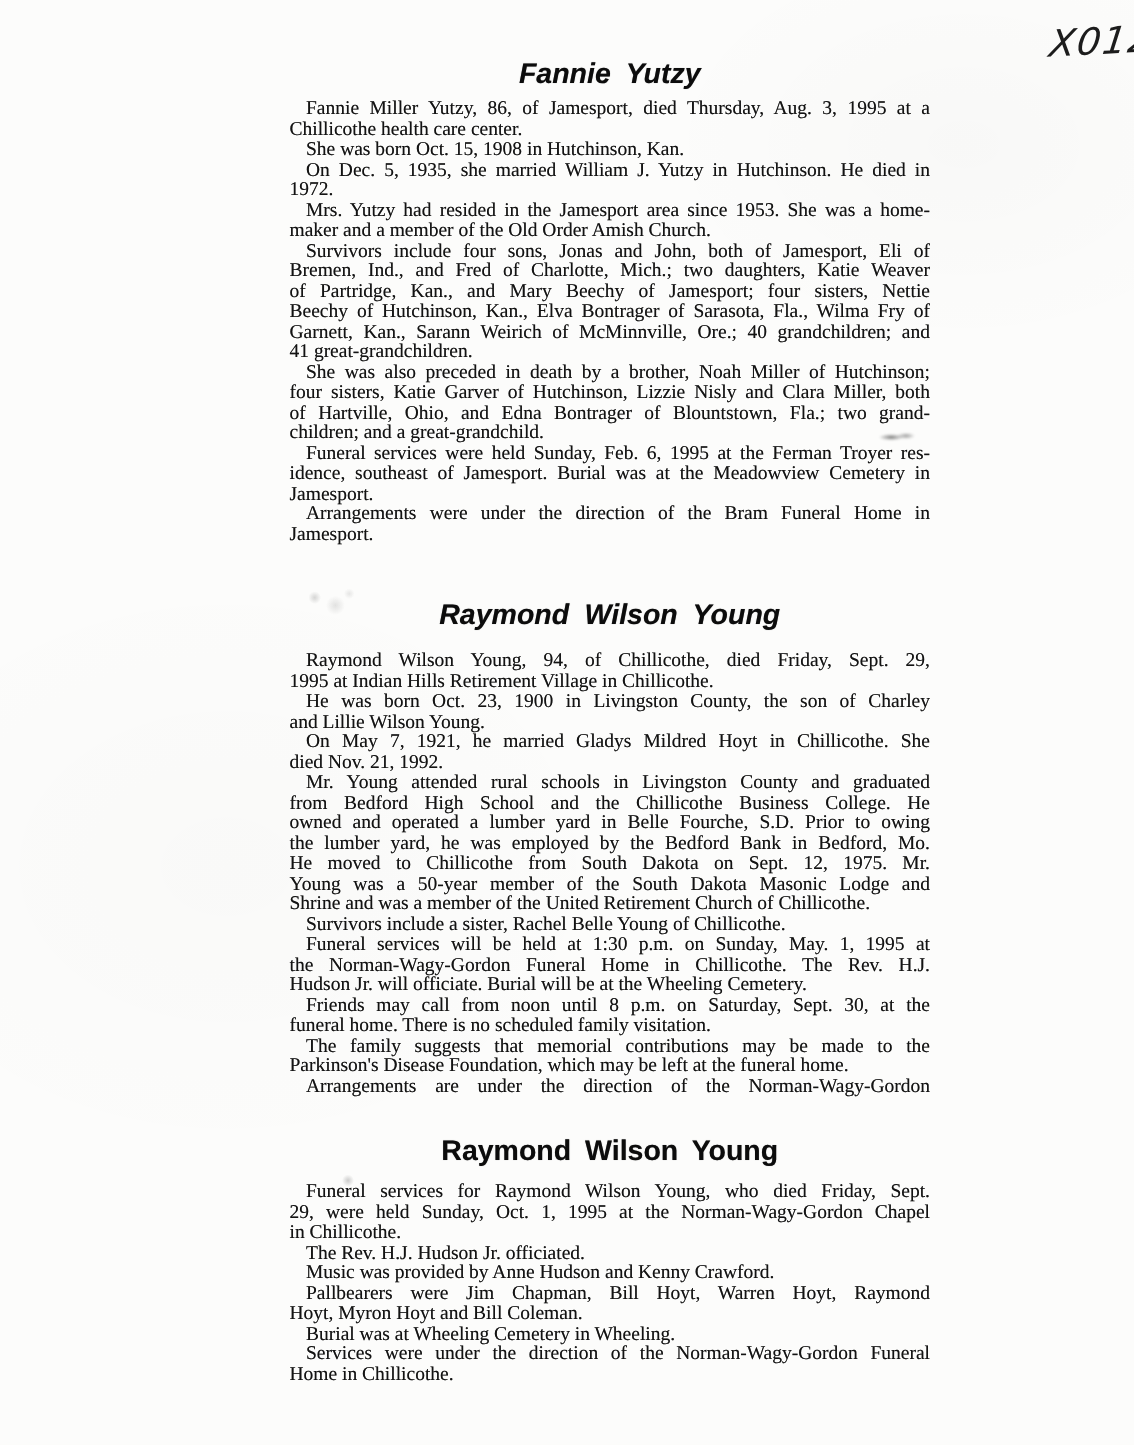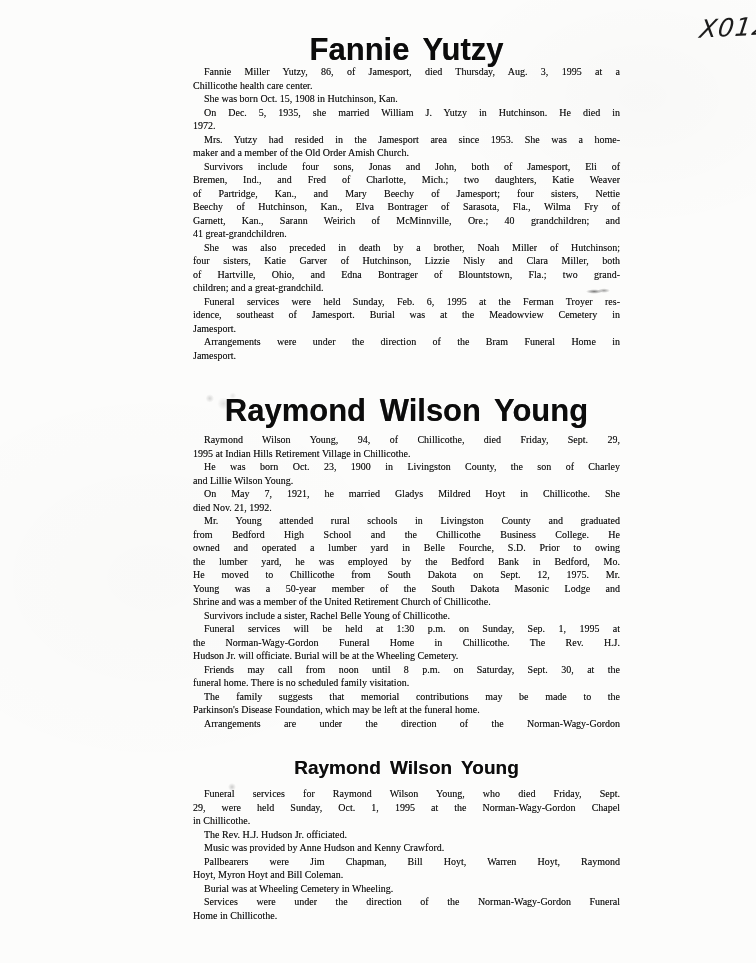--- a/index.html
+++ b/index.html
@@ -28,40 +28,41 @@
   .obit-title {
     font-family: "Liberation Sans", "DejaVu Sans", sans-serif;
     font-weight: bold;
     color: #0c0c0c;
     text-align: center;
     margin: 0;
     letter-spacing: 0px;
     text-shadow: 0 0 0.5px rgba(0,0,0,0.55);
   }
   .obit.size-large .obit-title {
-    font-size: 31px;
+    font-size: 19px;
     line-height: 27px;
     word-spacing: 5px;
     margin-bottom: 2px;
+    font-style: italic;
   }
   .obit.size-medium .obit-title {
     font-size: 19px;
     line-height: 20px;
     word-spacing: 4px;
     margin-bottom: 9px;
   }
   .obit { margin: 0; }
   .obit + .obit { margin-top: 0; }
   #obit-1 { margin-top: 0; }
   #obit-2 { margin-top: 35px; }
   #obit-2 .obit-title { margin-bottom: 9px; }
   #obit-3 { margin-top: 28px; }
   .obit-body {
     font-family: "Liberation Serif", "DejaVu Serif", serif;
-    font-size: 10px;
+    font-size: 13px;
     line-height: 13.5px;
     color: #131313;
     text-shadow: 0 0 0.4px rgba(0,0,0,0.5);
   }
   .para { margin: 0; }
   .line {
     text-align: justify;
     text-align-last: justify;
     text-justify: inter-word;
     white-space: normal;
@@ -183,21 +184,21 @@
             <div class="line">owned and operated a lumber yard in Belle Fourche, S.D. Prior to owing</div>
             <div class="line">the lumber yard, he was employed by the Bedford Bank in Bedford, Mo.</div>
             <div class="line">He moved to Chillicothe from South Dakota on Sept. 12, 1975. Mr.</div>
             <div class="line">Young was a 50-year member of the South Dakota Masonic Lodge and</div>
             <div class="line end">Shrine and was a member of the United Retirement Church of Chillicothe.</div>
           </div>
           <div class="para">
             <div class="line first end">Survivors include a sister, Rachel Belle Young of Chillicothe.</div>
           </div>
           <div class="para">
-            <div class="line first">Funeral services will be held at 1:30 p.m. on Sunday, Sep. 1, 1995 at</div>
+            <div class="line first">Funeral services will be held at 1:30 p.m. on Sunday, May. 1, 1995 at</div>
             <div class="line">the Norman-Wagy-Gordon Funeral Home in Chillicothe. The Rev. H.J.</div>
             <div class="line end">Hudson Jr. will officiate. Burial will be at the Wheeling Cemetery.</div>
           </div>
           <div class="para">
             <div class="line first">Friends may call from noon until 8 p.m. on Saturday, Sept. 30, at the</div>
             <div class="line end">funeral home. There is no scheduled family visitation.</div>
           </div>
           <div class="para">
             <div class="line first">The family suggests that memorial contributions may be made to the</div>
             <div class="line end">Parkinson's Disease Foundation, which may be left at the funeral home.</div>

